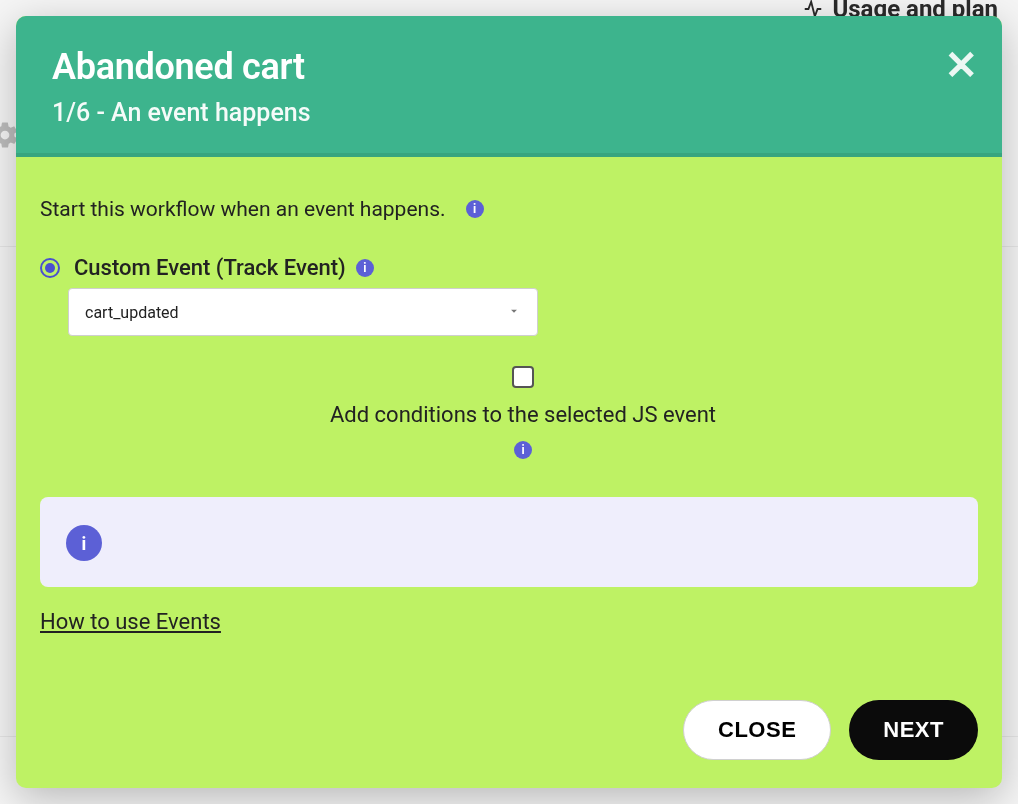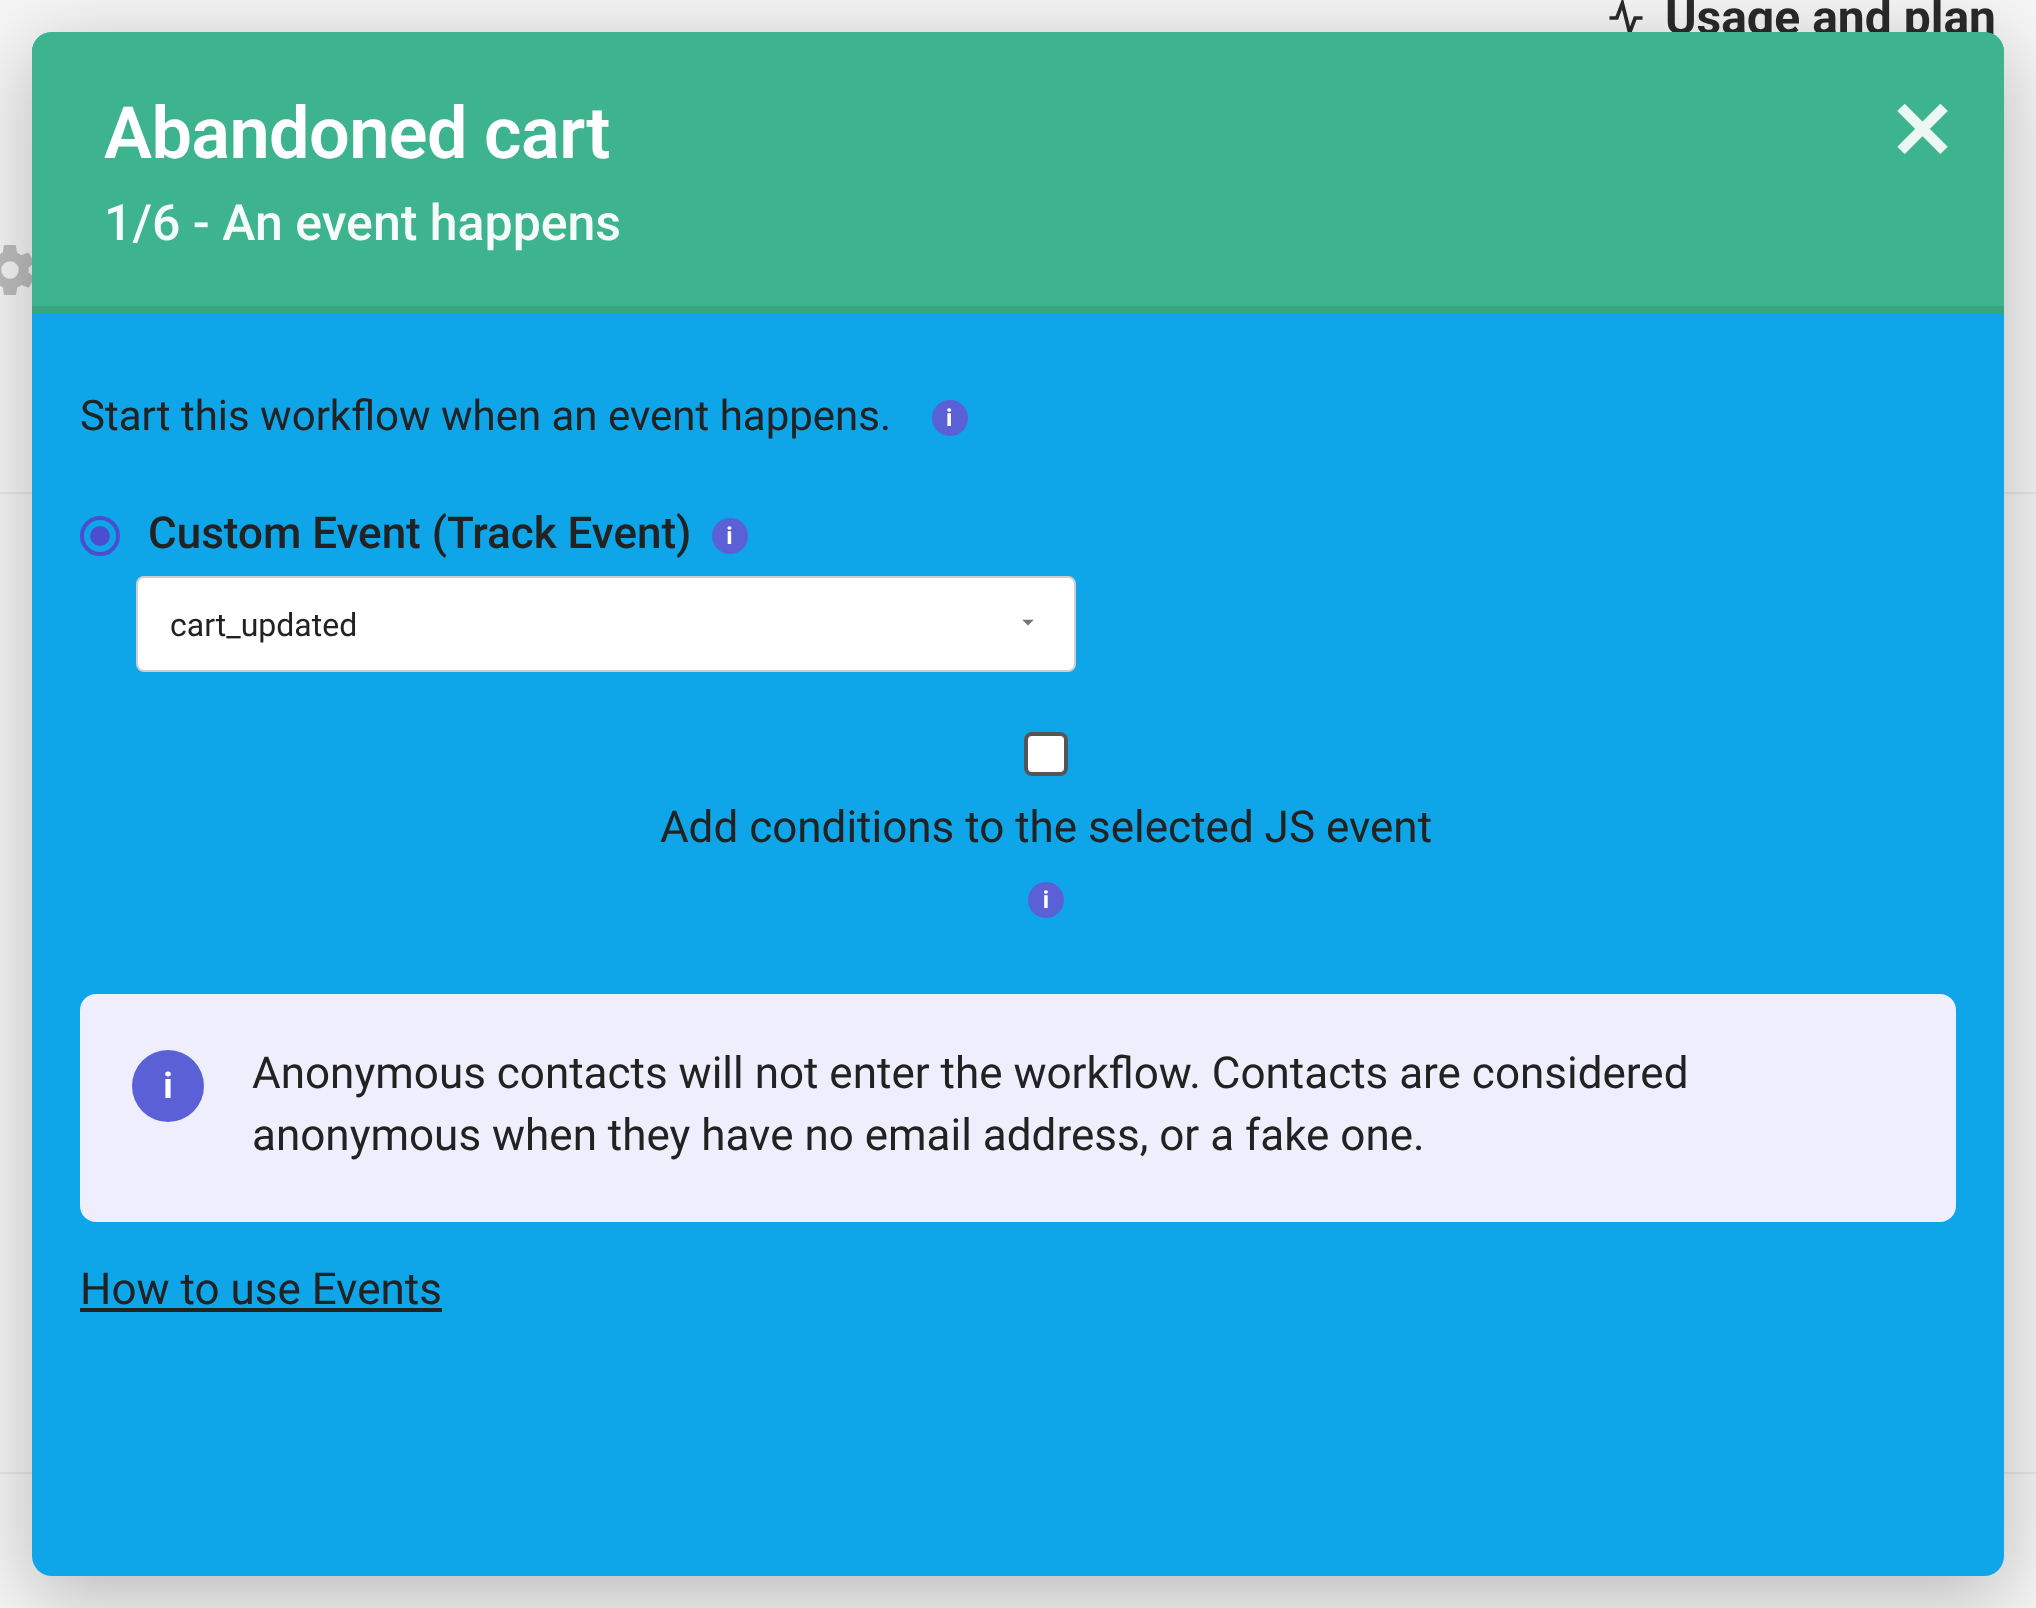--- a/index.html
+++ b/index.html
@@ -29,21 +29,21 @@
     color: #bdbdbd;
   }
   .bg-line1 { position:absolute; left:0; right:0; top:736px; height:1px; background:#e6e6e6;}
   .bg-line2 { position:absolute; left:0; right:0; top:246px; height:1px; background:#e6e6e6;}
   .modal {
     position: absolute;
     left: 16px;
     top: 16px;
     width: 986px;
     height: 772px;
-    background: #0ea5e9;
+    background: #bef264;
     border-radius: 10px;
     box-shadow: 0 10px 40px rgba(0,0,0,0.25);
     overflow: hidden;
     display: flex;
     flex-direction: column;
   }
   .modal-header {
     background: #3db48d;
     color: #fff;
     padding: 30px 36px 26px 36px;
@@ -235,21 +235,24 @@
     </div>
 
     <div class="checkbox-row">
       <div class="checkbox"></div>
       <span>Add conditions to the selected JS event</span>
       <span class="info-icon">i</span>
     </div>
 
     <div class="notice-box">
       <div class="notice-icon">i</div>
-      <div class="notice-text">Anonymous contacts will not enter the workflow. Contacts are considered anonymous when they have no email address, or a fake one.</div>
     </div>
 
     <div class="howto-link">
       <span>How to use Events</span>
     </div>
   </div>
 
+  <div class="modal-footer">
+    <button class="btn btn-close">CLOSE</button>
+    <button class="btn btn-next">NEXT</button>
+  </div>
 </div>
 
 </body></html>

